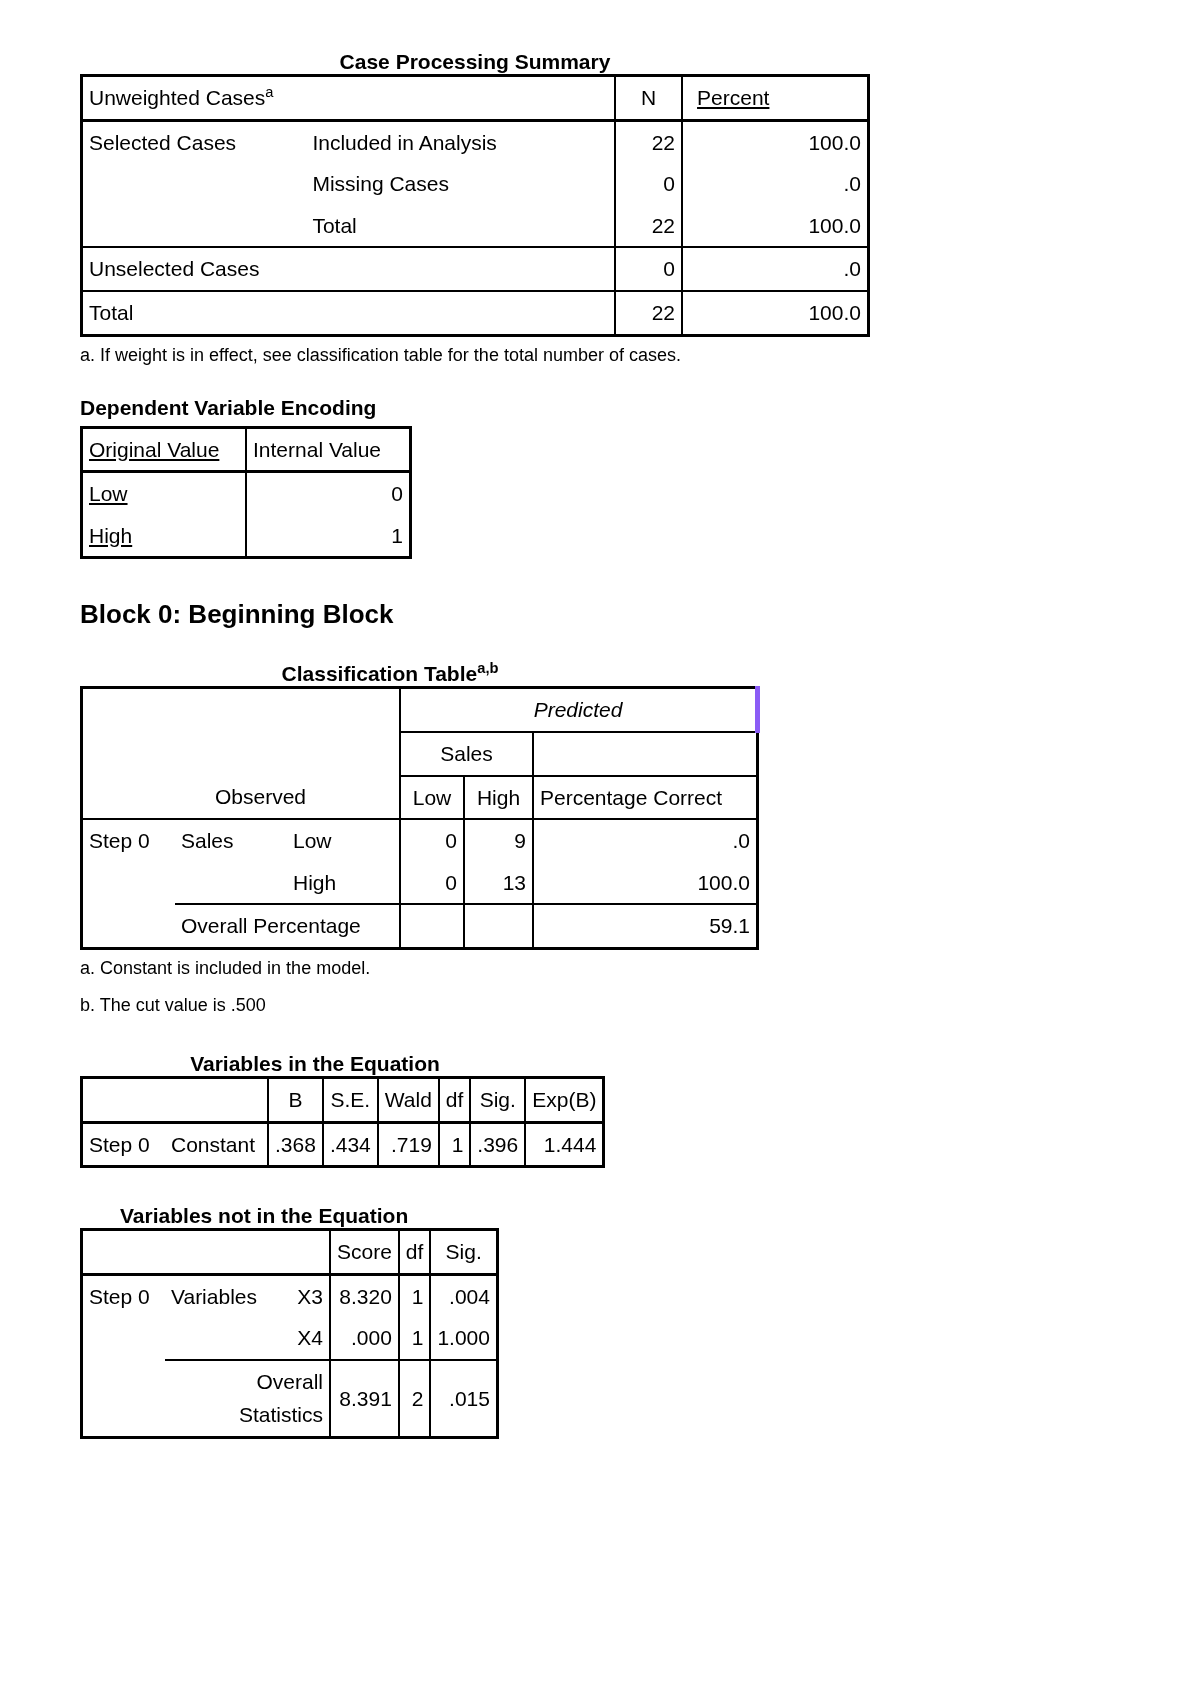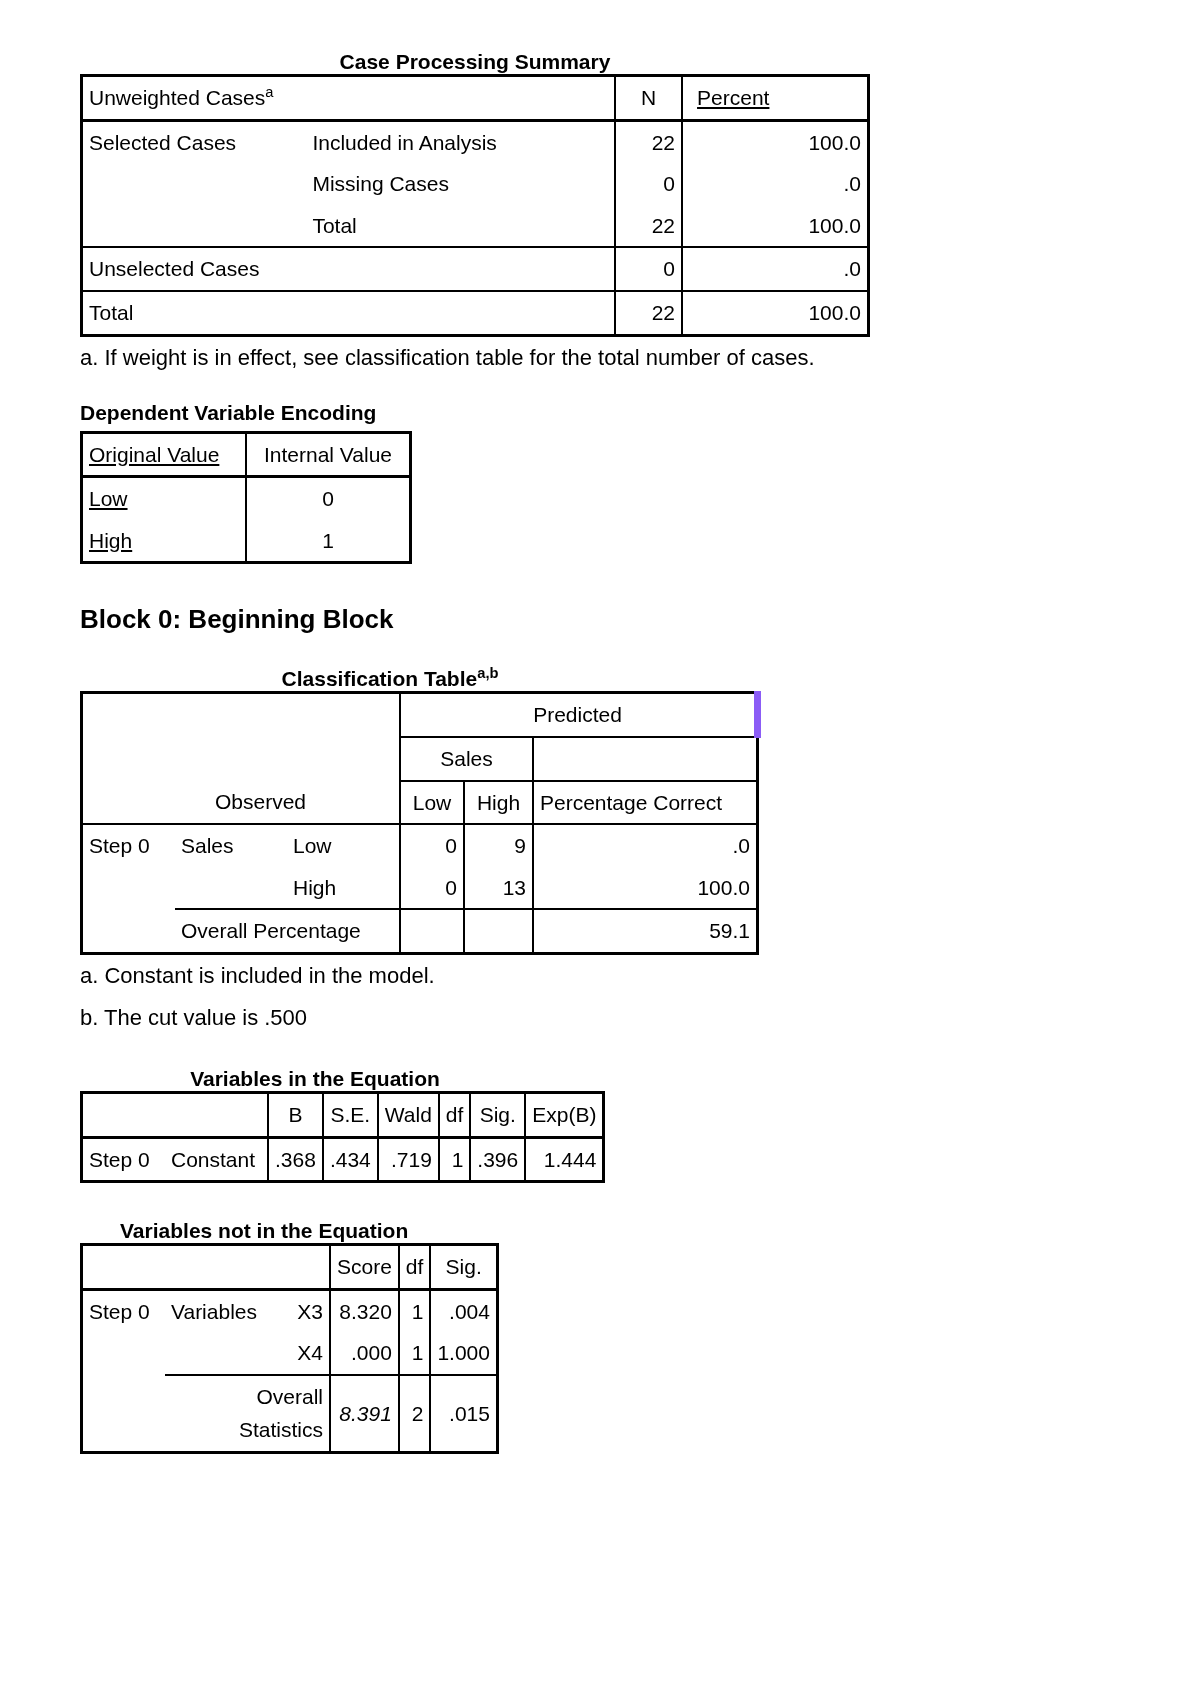--- a/index.html
+++ b/index.html
@@ -23,21 +23,21 @@
   th, td {
     padding: 4px 6px;
     font-weight: normal;
     text-align: left;
     vertical-align: middle;
     line-height: 1.6;
   }
   .num { text-align: right; }
   .ctr { text-align: center; }
   .footnote {
-    font-size: 22px;
+    font-size: 18px;
     margin: 6px 0 30px 0;
   }
   h2.block-title {
     font-size: 26px;
     font-weight: bold;
     margin: 40px 0 30px 0;
   }
   sup { font-size: 0.7em; }
 
   
@@ -52,21 +52,21 @@
   .tbl-cps td.c1:first-child, .tbl-cps .row-hdr td:first-child { border-left: 3px solid #000; }
   .tbl-cps td.c4, .tbl-cps .row-hdr td:last-child { border-right: 3px solid #000; }
   .tbl-cps .row-last td { border-bottom: 3px solid #000; }
   .tbl-cps .row-unsel td { border-top: 2px solid #000; }
   .tbl-cps .row-total td { border-top: 2px solid #000; }
 
   
   .tbl-dve { }
   .tbl-dve td { }
   .tbl-dve .c1 { width: 150px; text-decoration: underline; }
-  .tbl-dve .c2 { width: 150px; text-align: center; }
+  .tbl-dve .c2 { width: 150px; }
   .tbl-dve .row-hdr td { border-top: 3px solid #000; border-bottom: 3px solid #000; }
   .tbl-dve td.c1 { border-left: 3px solid #000; }
   .tbl-dve td.c2 { border-left: 2px solid #000; border-right: 3px solid #000; }
   .tbl-dve .row-last td { border-bottom: 3px solid #000; }
 
   
   .tbl-ct { }
   .tbl-ct td { }
   .tbl-ct .g1 { width: 80px; }
   .tbl-ct .g2 { width: 100px; }
@@ -171,21 +171,21 @@
 
 <div class="title-wrap" style="width:620px;">
   <span class="table-title"><span>Classification Table</span><sup>a,b</sup></span>
 </div>
 <table class="tbl-ct">
   <tbody>
       <tr>
     <td class="g1 outer-l outer-t"></td>
     <td class="g2 outer-t"></td>
     <td class="g3 outer-t"></td>
-    <td class="line-l outer-t ctr" colspan="3" style="border-right:7px solid #8b5cf6;">Predicted</td>
+    <td class="line-l outer-t ctr" colspan="3" style="border-right:5px solid #8b5cf6;font-style:italic;">Predicted</td>
   </tr>
   <tr>
     <td class="g1 outer-l"></td>
     <td class="g2"></td>
     <td class="g3"></td>
     <td class="line-l line-t ctr" colspan="2">Sales</td>
     <td class="c-pc line-l line-t outer-r"></td>
   </tr>
   <tr>
     <td class="g1 outer-l line-b"></td>
@@ -277,18 +277,18 @@
     <td class="outer-l"></td>
     <td></td>
     <td class="num">X4</td>
     <td class="line-l num">.000</td>
     <td class="line-l num">1</td>
     <td class="line-l outer-r num">1.000</td>
   </tr>
   <tr>
     <td class="outer-l outer-b"></td>
     <td class="outer-b num" colspan="2" style="border-top:2px solid #000;">Overall Statistics</td>
-    <td class="line-l outer-b num" style="border-top:2px solid #000;font-style:italic;">8.391</td>
+    <td class="line-l outer-b num" style="border-top:2px solid #000;">8.391</td>
     <td class="line-l outer-b num" style="border-top:2px solid #000;">2</td>
     <td class="line-l outer-b outer-r num" style="border-top:2px solid #000;">.015</td>
   </tr>
 </tbody>
   </table>
 
 </body></html>

